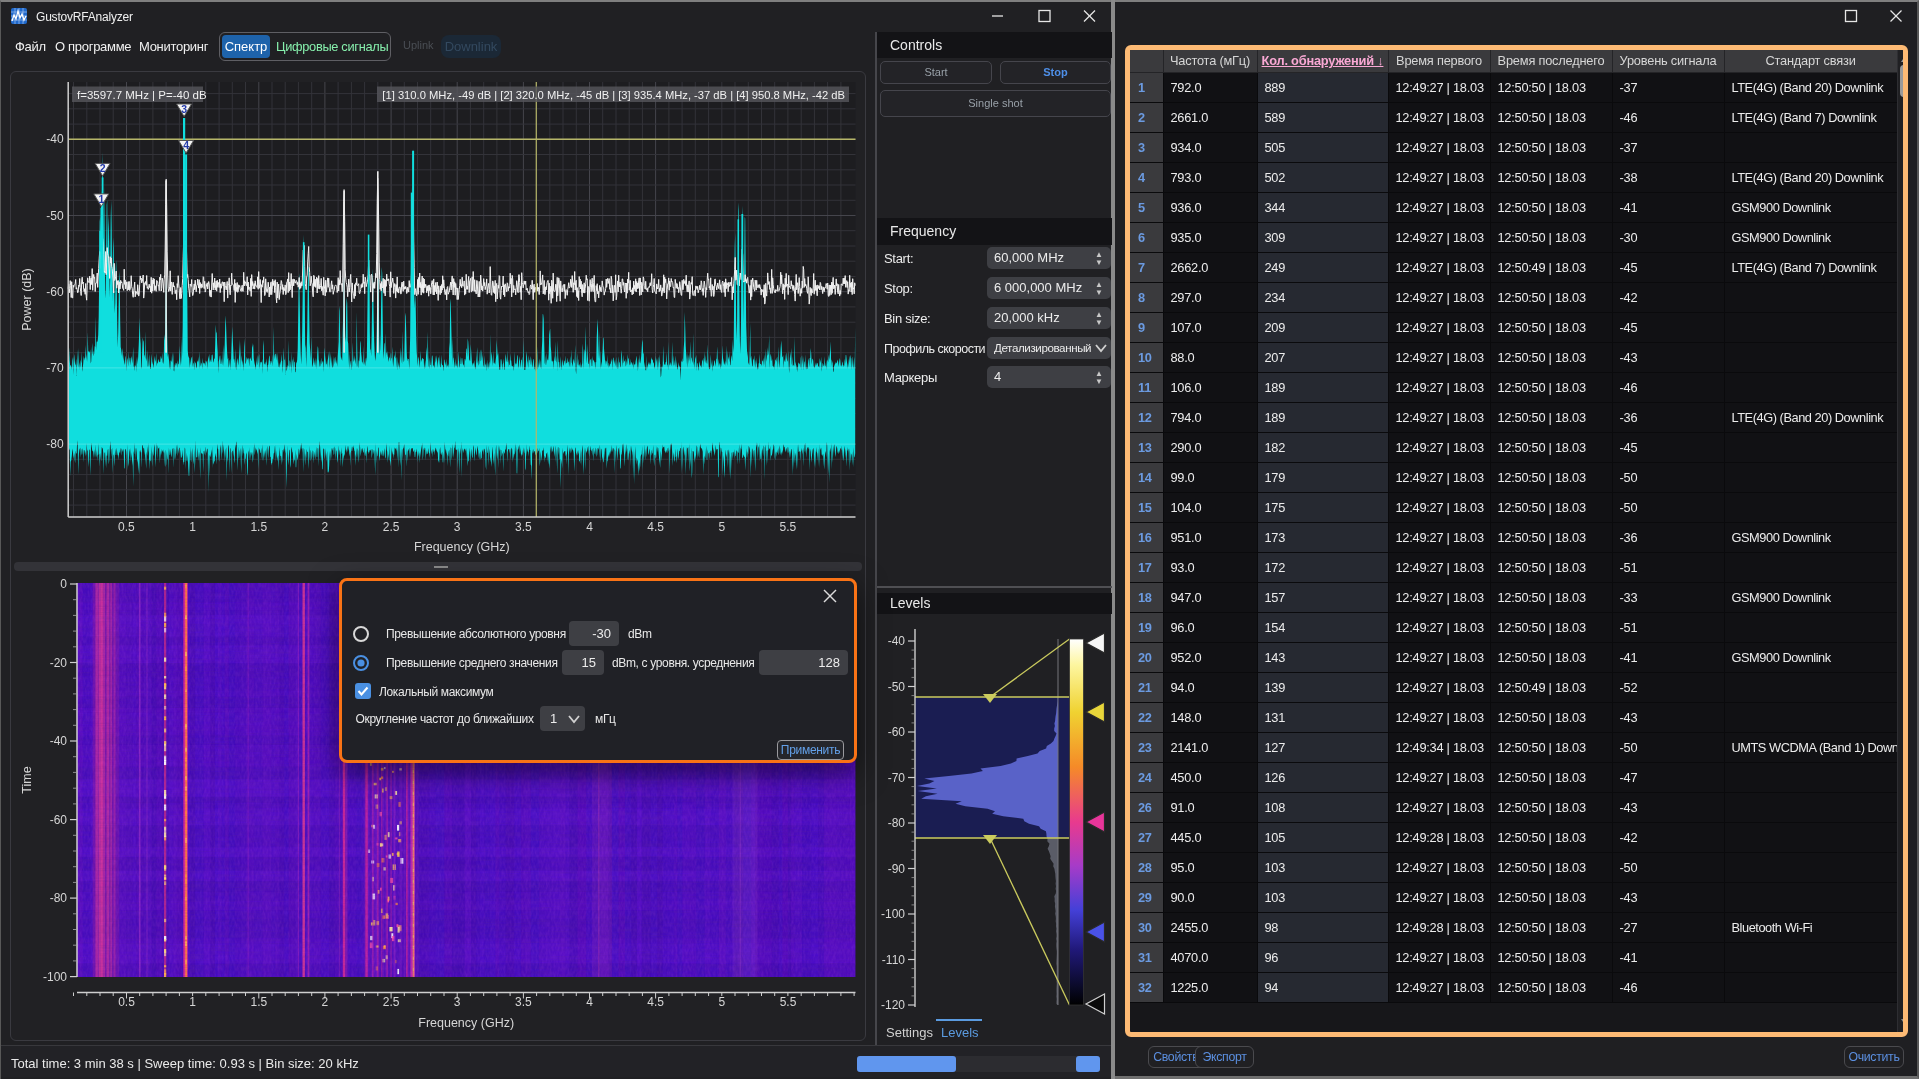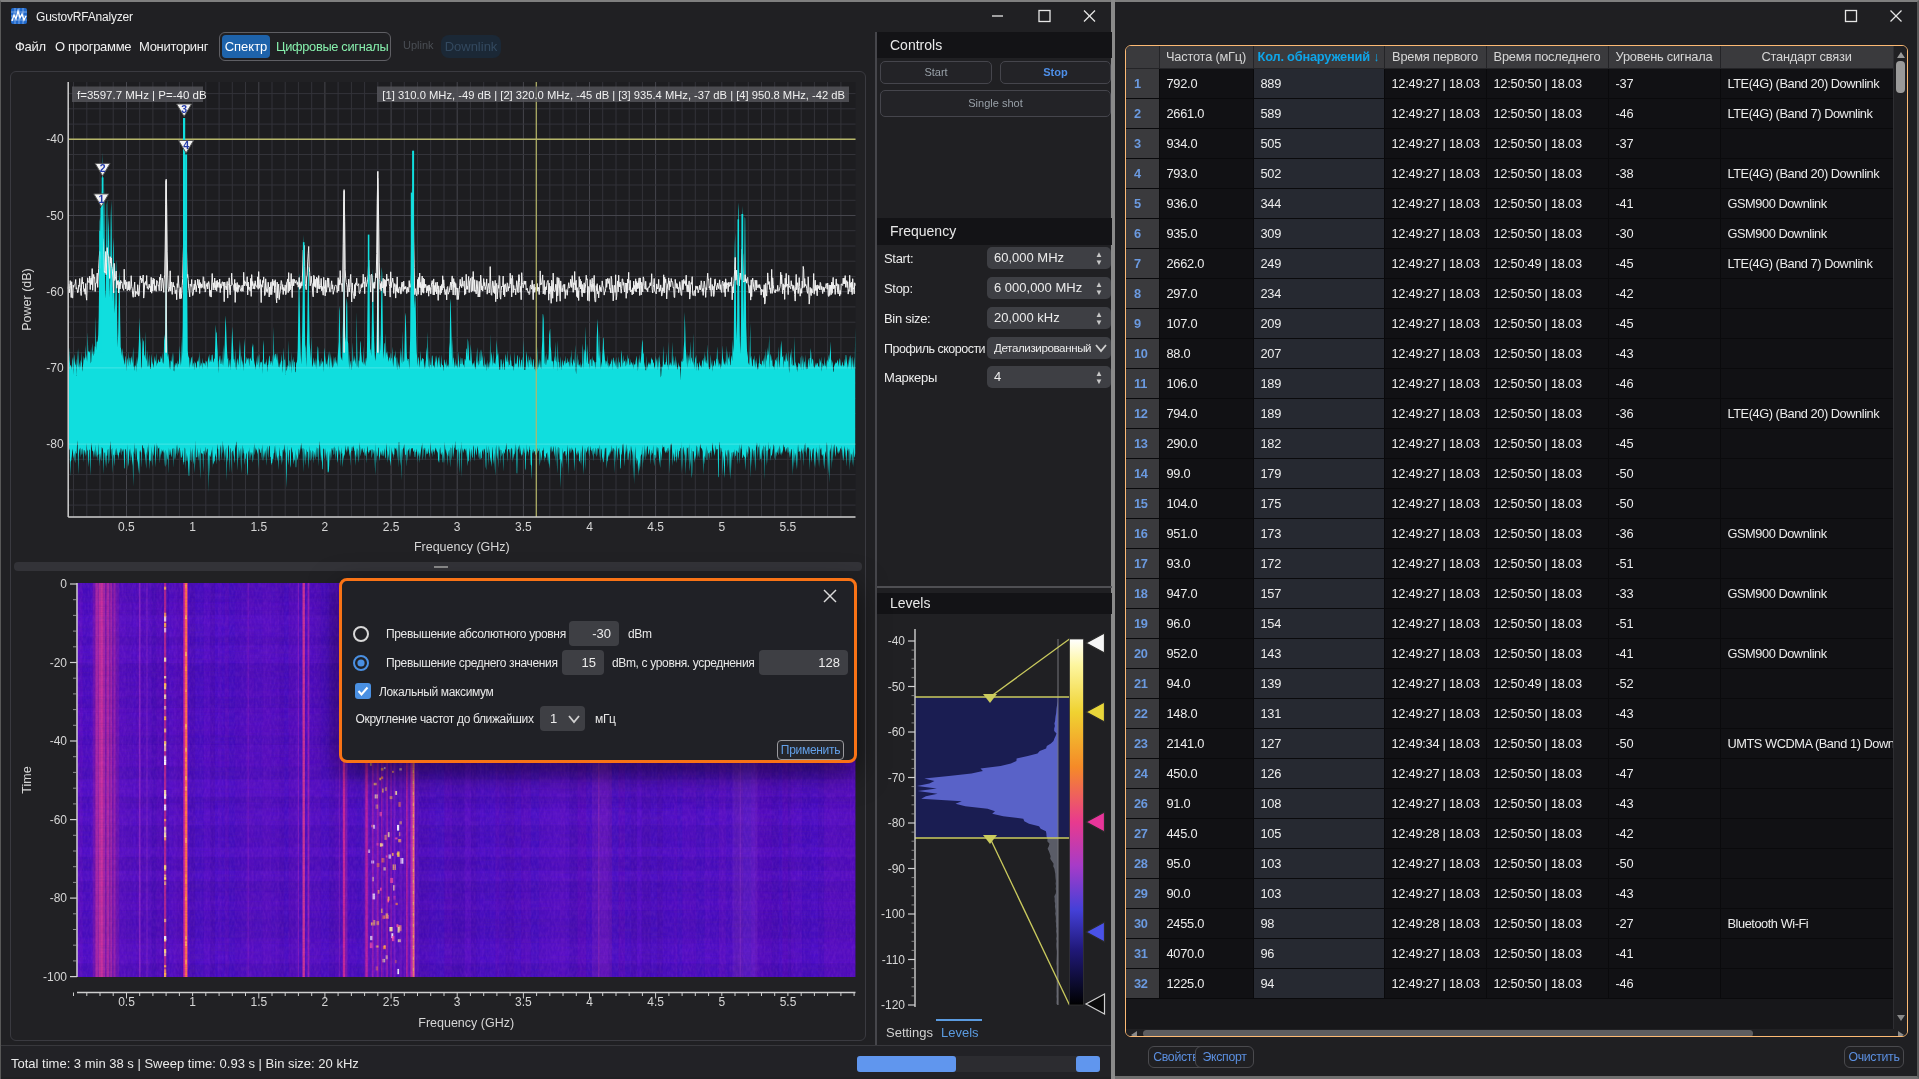--- a/index.html
+++ b/index.html
@@ -11,28 +11,28 @@
 #splitter:after { content:""; position:absolute; left:420px; top:3.5px; width:14px; height:2px; background:#8a8a8a; }
 .gbhead { left:877px; width:235px; background:#131316; color:#eaeaea; font-size:14px; line-height:26px; padding-left:13px; }
 .btn { position:absolute; background:#232327; border:1px solid #45454c; border-radius:5px; color:#98a0a8; font-size:11px; text-align:center; }
 .spin { position:absolute; left:987px; width:124px; height:22px; background:#3e3f44; border-radius:5px; color:#ececec; font-size:13px; line-height:22px; padding-left:7px; }
 .spin .ar { position:absolute; right:6px; width:10px; font-size:8px; color:#c8c8c8; line-height:7px; }
 .flabel { position:absolute; left:884px; color:#ececec; font-size:13px; letter-spacing:-0.3px; }
 .menu { position:absolute; top:39px; color:#f0f0f0; font-size:13px; letter-spacing:-0.3px; }
 #dlg { left:339px; top:578px; width:518px; height:185px; background:#202126; border:3px solid #f97316; border-radius:8px; box-shadow:0 10px 30px rgba(0,0,0,0.55); }
 #dlg .lbl { position:absolute; color:#e8e8e8; font-size:12px; letter-spacing:-0.35px; }
 #dlg .inp { position:absolute; height:25px; background:#3e3f44; border-radius:4px; color:#ececec; font-size:13px; line-height:25px; text-align:right; padding-right:8px; }
-#table { left:1125px; top:45px; width:783px; height:992px; background:#17171a; border:1px solid #fdba74; border-radius:6px; overflow:hidden; }
+#table { left:1125px; top:45px; width:783px; height:992px; background:#17171a; border:5px solid #fdba74; border-radius:6px; overflow:hidden; }
 table { border-collapse:collapse; table-layout:fixed; width:767px; }
 th { background:#3a3a3d; color:#d6d6d6; font-size:12.8px; letter-spacing:-0.2px; font-weight:normal; height:22px; border-right:1px solid #242427; border-bottom:1px solid #242427; overflow:hidden; white-space:nowrap; }
 td { background:#111114; color:#ececec; font-size:12.8px; letter-spacing:-0.25px; height:30px; padding-left:7px; border-right:1px solid #0a0a0c; border-bottom:1px solid #0a0a0c; overflow:hidden; white-space:nowrap; }
 td.num { background:#3a3a3d; color:#6b9ae0; font-weight:bold; text-align:left; padding-left:8px; }
 td.cnt { background:#262931; }
 td.last { letter-spacing:-0.45px; }
-th.cnt { color:#0ea5e9; font-weight:bold; }
+th.cnt { color:#f9a8d4; font-weight:bold;text-decoration:underline; }
 .tbtn { position:absolute; height:22px; border:1px solid #4a4a4e; border-radius:6px; color:#5b8fe0; font-size:12.3px; letter-spacing:-0.3px; line-height:20px; text-align:center; background:#202023; }
 </style></head><body>
 
 <div class="abs" id="leftwin"></div>
 <div class="abs" id="rightwin"></div>
 <div class="abs" id="vgap"></div>
 
 <svg class="abs" style="left:0;top:0" width="1112" height="32">
 <rect x="11" y="8" width="16" height="16" rx="2" fill="#2069cc"></rect>
 <g stroke="#bcd4f5" stroke-width="0.7" opacity="0.85">

